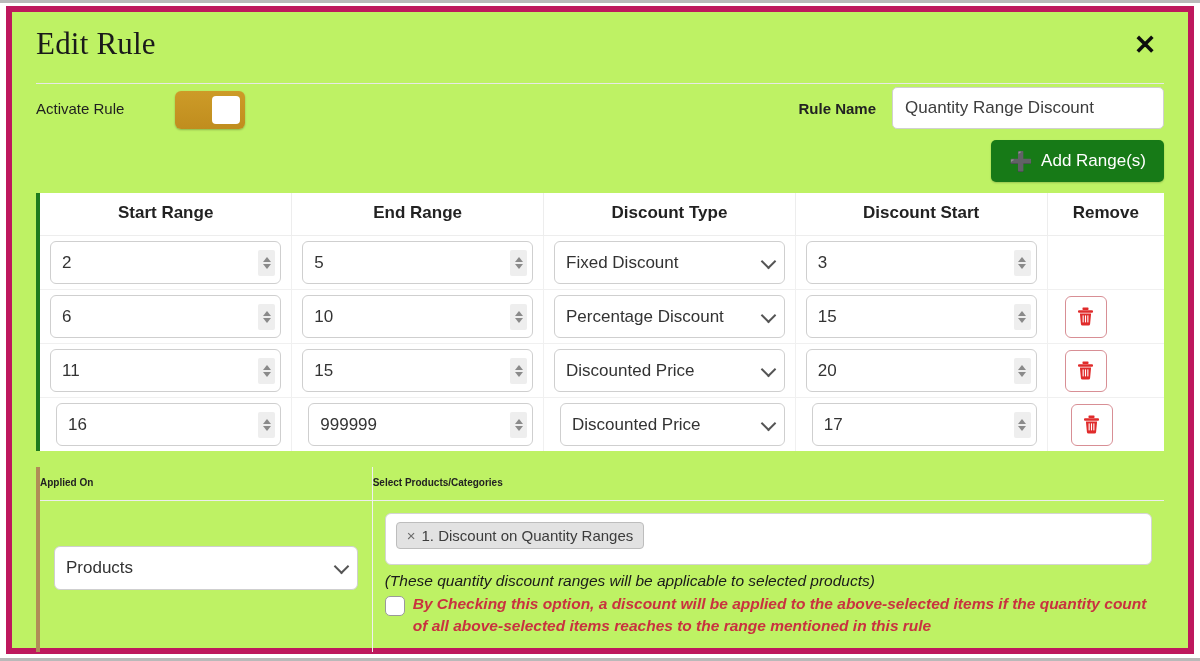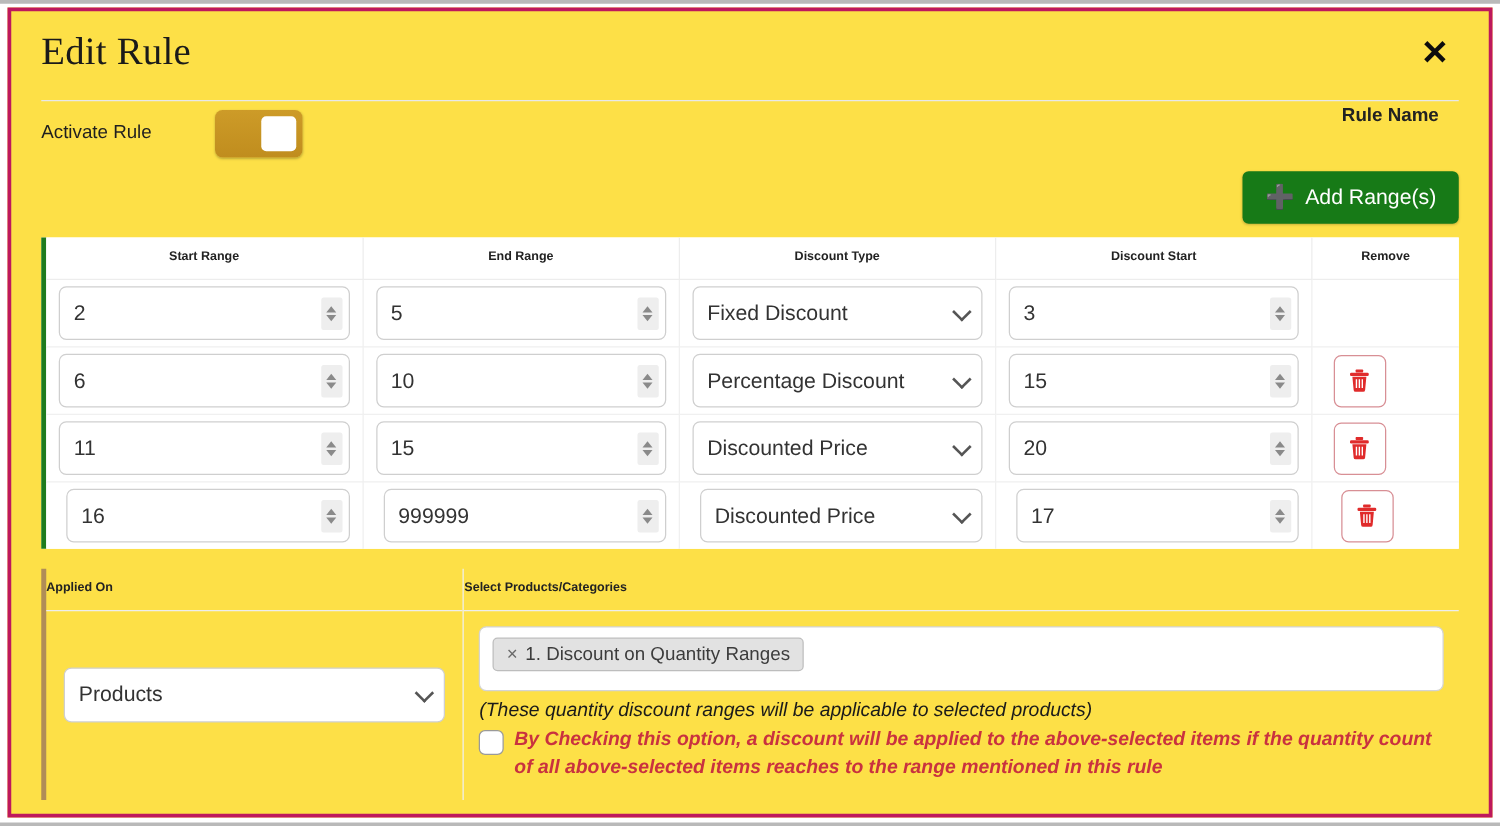--- a/index.html
+++ b/index.html
@@ -12,22 +12,22 @@
     width: 1200px; height: 661px;
     position: relative;
     background: #ffffff;
     overflow: hidden;
     border-top: 3px solid #b9b9b9;
     border-bottom: 3px solid #b9b9b9;
   }
   .modal {
     position: absolute;
     left: 6px; top: 3px; right: 6px; bottom: 4px;
-    background: #fde047;
-    border: 3px solid #be185d;
+    background: #bef264;
+    border: 6px solid #be185d;
   }
 
   
   .modal-head {
     position: relative;
     height: 72px;
     border-bottom: 1px solid #e8e8e8;
     margin: 0 24px;
   }
   .modal-title {
@@ -123,21 +123,21 @@
   .plus-ico { font-size: 19px; font-weight: bold; line-height: 1; }
 
   
   .table-wrap {
     margin: 5px 24px 0 24px;
     border-left: 4px solid #1e7b1e;
     background: #fff;
   }
   .rtable { width: 100%; border-collapse: collapse; }
   .rtable th {
-    font-size: 10px; font-weight: bold; color: #222;
+    font-size: 17px; font-weight: bold; color: #222;
     padding: 10px 0 12px 0;
     border-bottom: 1px solid #ededed;
     border-right: 1px solid #ededed;
     text-align: center;
     background: #fff;
   }
   .rtable th:last-child { border-right: none; }
   .rtable td {
     padding: 5px 10px;
     border-bottom: 1px solid #f0f0f0;
@@ -319,20 +319,21 @@
       <button class="close-btn">✕</button>
     </div>
 
     <div class="activate-row">
       <div class="activate-label">Activate Rule</div>
       <div class="toggle">
         <div class="knob"></div>
       </div>
       <div class="rulename-wrap">
         <span class="rulename-label">Rule Name</span>
+        <input class="rulename-input" type="text" value="Quantity Range Discount" style="">
       </div>
     </div>
 
     <div class="addrange-row">
       <button class="add-btn">
         <span class="plus-ico">➕</span>
         <span>Add Range(s)</span>
       </button>
     </div>
 

